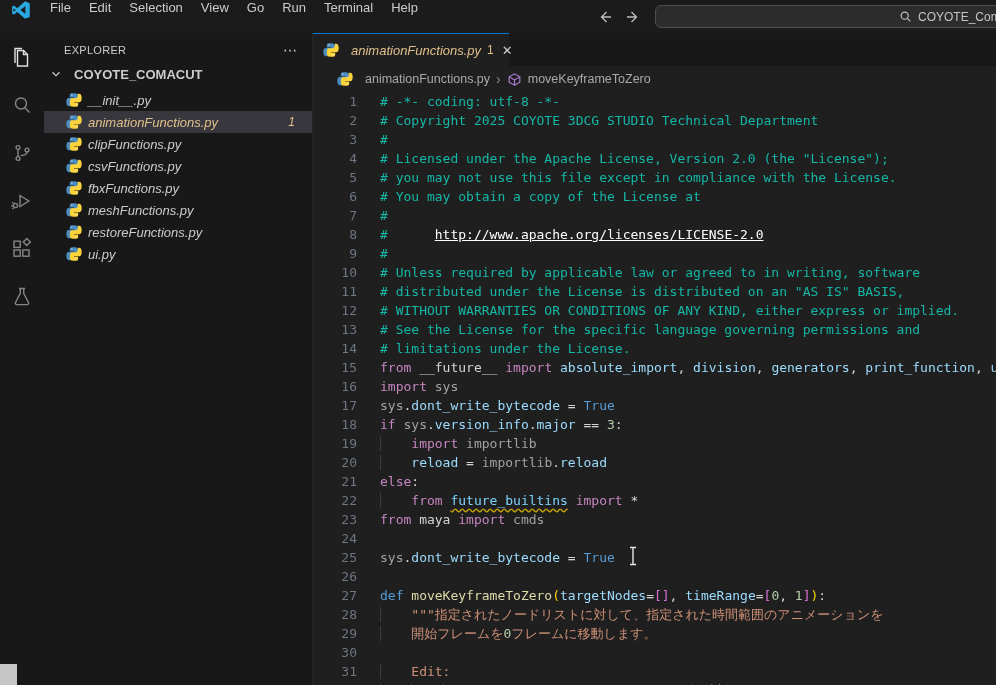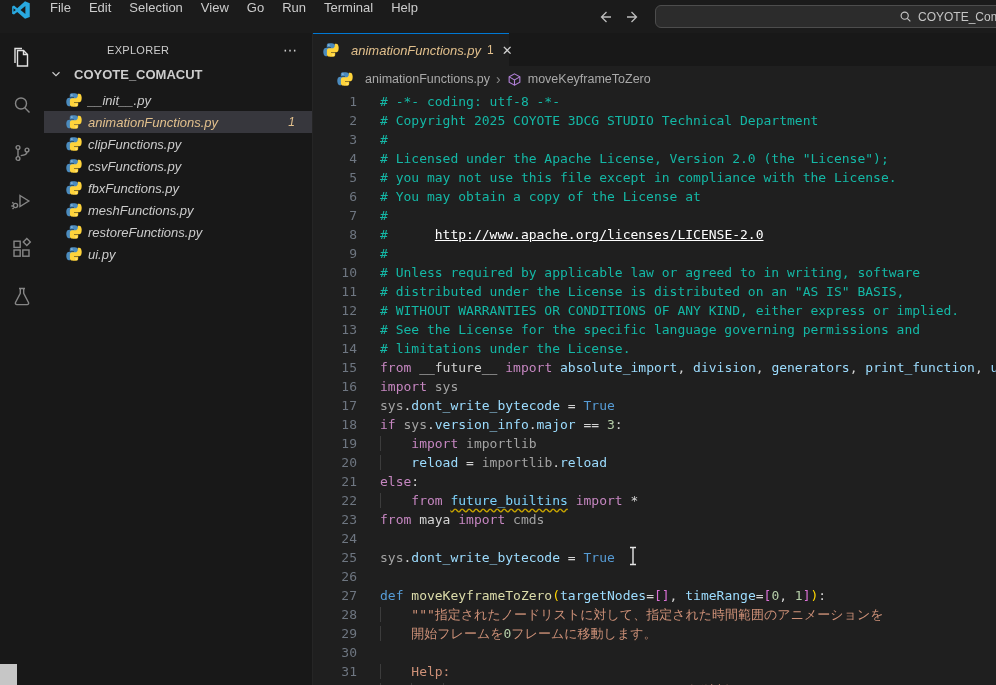--- a/index.html
+++ b/index.html
@@ -22,21 +22,21 @@
   
   .main { display:flex; height:652px; }
 
   .activitybar { width:44px; background:#181818; position:relative; flex:none; }
   .ab-item { height:48px; display:flex; align-items:center; justify-content:center; color:#868686; }
   .ab-item.active { color:#e1e1e1; }
   .gray-artifact { position:absolute; left:0px; top:631px; width:17px; height:21px; background:#c6c6c6; }
 
   .sidebar { width:269px; background:#181818; flex:none; border-right:1px solid #252525; font-size:13px; }
   .sidebar-header { height:34px; display:flex; align-items:center; justify-content:space-between; padding:0 14px 0 20px; }
-  .sidebar-title { font-size:11px; letter-spacing:.3px; color:#cccccc;margin-left:43px; }
+  .sidebar-title { font-size:11px; letter-spacing:.3px; color:#cccccc; }
   .sidebar-more { color:#cccccc; font-size:14px; letter-spacing:1px; }
   .folder-row { height:22px; display:flex; align-items:flex-start; gap:10px; padding-left:4px; font-weight:bold; color:#cccccc; }
   .file-row { height:22px; display:flex; align-items:center; padding-left:22px; position:relative; color:#cccccc; cursor:default;font-style:italic; }
   .file-row.selected { background:#37373d; color:#e2c08d; }
   .file-icon { width:16px; height:16px; margin-right:6px; flex:none; display:flex; }
   .file-badge { position:absolute; right:17px; font-size:12px; color:#e2c08d; }
 
   .editor { flex:1; min-width:0; display:flex; flex-direction:column; background:#1f1f1f; }
   .tabbar { height:33px; background:#181818; display:flex; flex:none; }
   .tab { width:196px; background:#1f1f1f; border-top:1.5px solid #0078d4; display:flex; align-items:center;
@@ -344,21 +344,21 @@
           <div class="code-line"><span class="gutter">21</span><span class="ct"><span class="tk-k">else</span><span class="tk-p">:</span></span></div>
           <div class="code-line"><span class="gutter">22</span><span class="ct"><span class="tk-ig">    </span><span class="tk-k">from </span><span class="tk-w">future_builtins</span><span class="tk-k"> import </span><span class="tk-p">*</span></span></div>
           <div class="code-line"><span class="gutter">23</span><span class="ct"><span class="tk-k">from </span><span class="tk-p">maya</span><span class="tk-k"> import </span><span class="tk-t">cmds</span></span></div>
           <div class="code-line"><span class="gutter">24</span><span class="ct"></span></div>
           <div class="code-line"><span class="gutter">25</span><span class="ct"><span class="tk-t">sys</span><span class="tk-p">.</span><span class="tk-v">dont_write_bytecode</span><span class="tk-p"> = </span><span class="tk-kb">True</span></span></div>
           <div class="code-line"><span class="gutter">26</span><span class="ct"></span></div>
           <div class="code-line"><span class="gutter">27</span><span class="ct"><span class="tk-kb">def </span><span class="tk-fn">moveKeyframeToZero</span><span class="tk-b1">(</span><span class="tk-v">targetNodes</span><span class="tk-p">=</span><span class="tk-b2">[]</span><span class="tk-p">, </span><span class="tk-v">timeRange</span><span class="tk-p">=</span><span class="tk-b2">[</span><span class="tk-n">0</span><span class="tk-p">, </span><span class="tk-n">1</span><span class="tk-b2">]</span><span class="tk-b1">)</span><span class="tk-p">:</span></span></div>
           <div class="code-line"><span class="gutter">28</span><span class="ct"><span class="tk-ig">    </span><span class="tk-s">"""指定されたノードリストに対して、指定された時間範囲のアニメーションを</span></span></div>
           <div class="code-line"><span class="gutter">29</span><span class="ct"><span class="tk-ig">    </span><span class="tk-s">開始フレームを</span><span class="tk-n">0</span><span class="tk-s">フレームに移動します。</span></span></div>
           <div class="code-line"><span class="gutter">30</span><span class="ct"></span></div>
-          <div class="code-line"><span class="gutter">31</span><span class="ct"><span class="tk-ig">    </span><span class="tk-s">Help:</span></span></div>
+          <div class="code-line"><span class="gutter">31</span><span class="ct"><span class="tk-ig">    </span><span class="tk-s">Edit:</span></span></div>
           <div class="code-line"><span class="gutter">32</span><span class="ct"><span class="tk-ig">    </span><span class="tk-ig">    </span><span class="tk-ig">    </span><span class="tk-s">targetNodes (list): フレーム移動対象ノードリスト</span></span></div>
         </div>
     </div>
   </div>
 
   <div class="ibeam">
     <svg width="10" height="20" viewBox="0 0 10 20">
         <path d="M2 1.5h6M5 1.5v17M2 18.5h6" stroke="#e6e6e6" stroke-width="1.4" fill="none"></path>
       </svg>
   </div>

